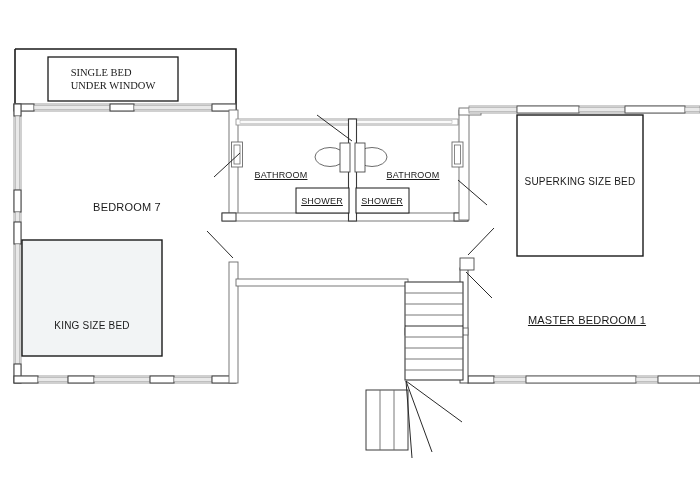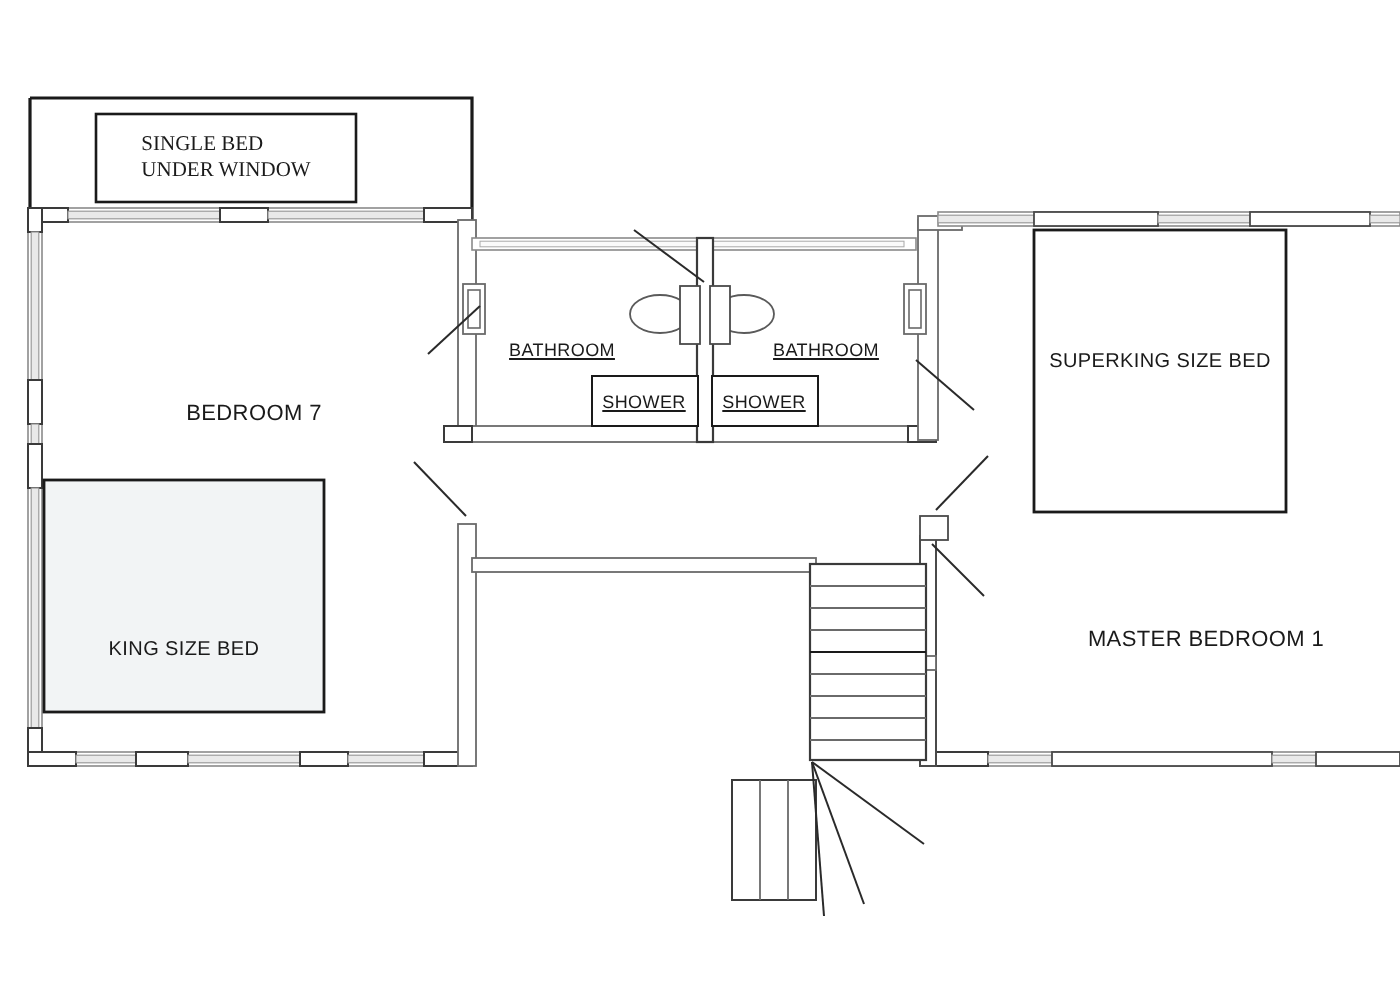--- a/index.html
+++ b/index.html
@@ -223,15 +223,15 @@
   <div class="room-label lbl-sm" style="left:281px; top:175px;">BATHROOM</div>
 
   <div class="room-label lbl-sm" style="left:413px; top:175px;">BATHROOM</div>
 
   <div class="room-label lbl-sm" style="left:322px; top:201px;">SHOWER</div>
 
   <div class="room-label lbl-sm" style="left:382px; top:201px;">SHOWER</div>
 
   <div class="room-label lbl-med" style="left:580px; top:181px;text-align:center;">SUPERKING SIZE BED</div>
 
-  <div class="room-label lbl-big" style="left:603px; top:320px;">MASTER BEDROOM 1</div>
+  <div class="room-label lbl-big" style="left:587px; top:320px;text-decoration:underline;">MASTER BEDROOM 1</div>
 
 </div>
 
 </body></html>

